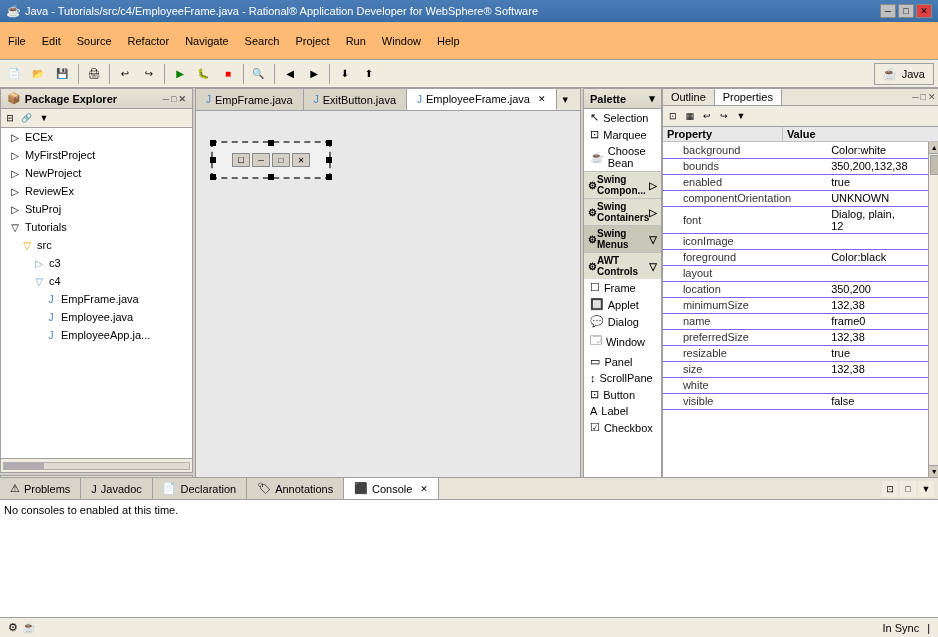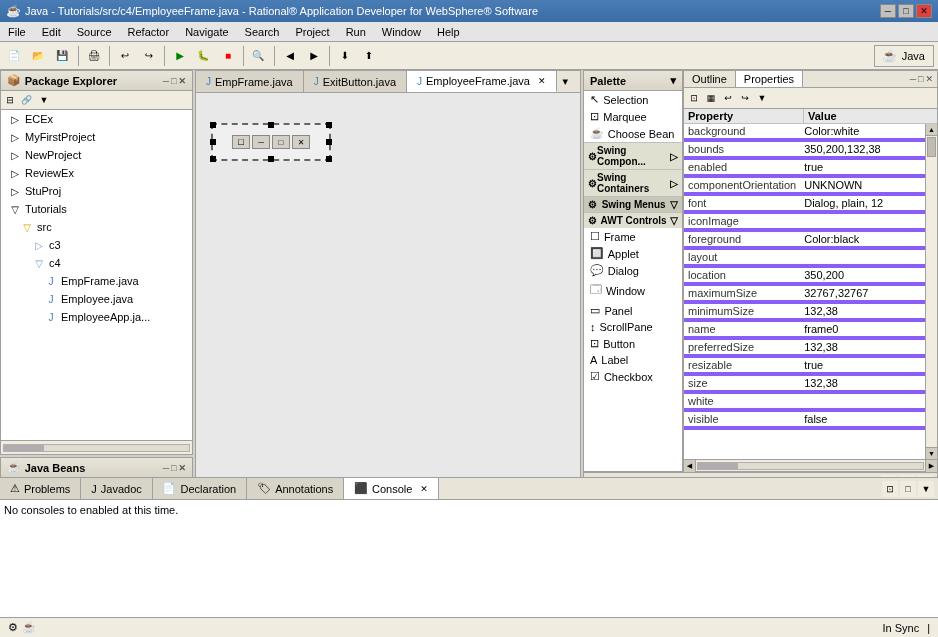--- a/index.html
+++ b/index.html
@@ -6,21 +6,21 @@
     body { font-family: 'Segoe UI', Tahoma, Arial, sans-serif; font-size: 11px; background: #d4d0c8; overflow: hidden; width: 938px; height: 637px; }
 
     
     .title-bar { background: linear-gradient(to bottom, #4a7db5, #3a6da5); color: white; height: 22px; display: flex; align-items: center; justify-content: space-between; padding: 0 6px; font-size: 11px; }
     .title-bar-title { display: flex; align-items: center; gap: 4px; }
     .title-bar-controls { display: flex; gap: 2px; }
     .title-bar-btn { width: 16px; height: 14px; background: #c0c0c0; border: 1px solid #888; font-size: 9px; display: flex; align-items: center; justify-content: center; cursor: pointer; color: #000; }
     .title-bar-btn.close { background: #e04040; }
 
     
-    .menu-bar { background: #e5e5e5; height: 20px; display: flex; align-items: center; border-bottom: 1px solid #a0a0a0; }
+    .menu-bar { background: #fdba74; height: 38px; display: flex; align-items: center; border-bottom: 1px solid #a0a0a0; }
     .menu-item { padding: 2px 8px; font-size: 11px; cursor: pointer; color: #000; }
 
     
     .toolbar { background: #f0ece0; height: 28px; display: flex; align-items: center; border-bottom: 1px solid #a0a0a0; padding: 2px 4px; gap: 2px; }
     .toolbar-sep { width: 1px; height: 20px; background: #a0a0a0; margin: 0 2px; }
     .tb-btn { width: 22px; height: 22px; background: #f0ece0; border: 1px solid transparent; display: flex; align-items: center; justify-content: center; cursor: pointer; font-size: 10px; }
     .java-btn { background: #f0ece0; border: 1px solid #a0a0a0; padding: 2px 8px; font-size: 11px; display: flex; align-items: center; gap: 4px; cursor: pointer; height: 22px; margin-left: auto; }
 
     
     .main-layout { display: flex; height: calc(637px - 22px - 20px - 28px - 20px); }
@@ -68,21 +68,21 @@
     .palette-section.active { background: #c8c8b8; }
 
     
     .properties-panel { flex: 1; border: 1px solid #a0a0a0; display: flex; flex-direction: column; }
     .props-tabs { display: flex; background: #e8e4d8; border-bottom: 1px solid #a0a0a0; }
     .props-tab { padding: 2px 8px; font-size: 11px; cursor: pointer; border-right: 1px solid #a0a0a0; }
     .props-tab.active { background: white; }
     .props-toolbar { display: flex; background: #f0ece0; border-bottom: 1px solid #a0a0a0; padding: 2px; gap: 1px; }
     .props-table { flex: 1; overflow-y: auto; background: white; }
     .props-table table { width: 100%; border-collapse: collapse; font-size: 11px; }
-    .props-table td { padding: 1px 4px; border-bottom: 4px solid #8b5cf6; height: 16px; }
+    .props-table td { padding: 1px 20px; border-bottom: 1px solid #8b5cf6; height: 16px; }
     .props-col-prop { width: 100px; color: #333; }
     .props-col-val { color: #000; }
 
     
     .bottom-area { height: 140px; border: 1px solid #a0a0a0; display: flex; flex-direction: column; }
     .bottom-tabs { display: flex; background: #e8e4d8; border-bottom: 1px solid #a0a0a0; height: 22px; }
     .bottom-tab { padding: 2px 10px; font-size: 11px; border-right: 1px solid #a0a0a0; cursor: pointer; display: flex; align-items: center; gap: 4px; background: #d8d4c8; }
     .bottom-tab.active { background: white; }
     .bottom-content { flex: 1; background: white; padding: 4px; font-size: 11px; overflow: auto; }
   </style>
@@ -440,24 +440,20 @@
       </tr>
                   <tr>
         <td class="props-col-prop">layout</td>
         <td class="props-col-val"></td>
       </tr>
                   <tr>
         <td class="props-col-prop">location</td>
         <td class="props-col-val">350,200</td>
       </tr>
                   <tr>
-        <td class="props-col-prop">maximumSize</td>
-        <td class="props-col-val">32767,32767</td>
-      </tr>
-                  <tr>
         <td class="props-col-prop">minimumSize</td>
         <td class="props-col-val">132,38</td>
       </tr>
                   <tr>
         <td class="props-col-prop">name</td>
         <td class="props-col-val">frame0</td>
       </tr>
                   <tr>
         <td class="props-col-prop">preferredSize</td>
         <td class="props-col-val">132,38</td>

